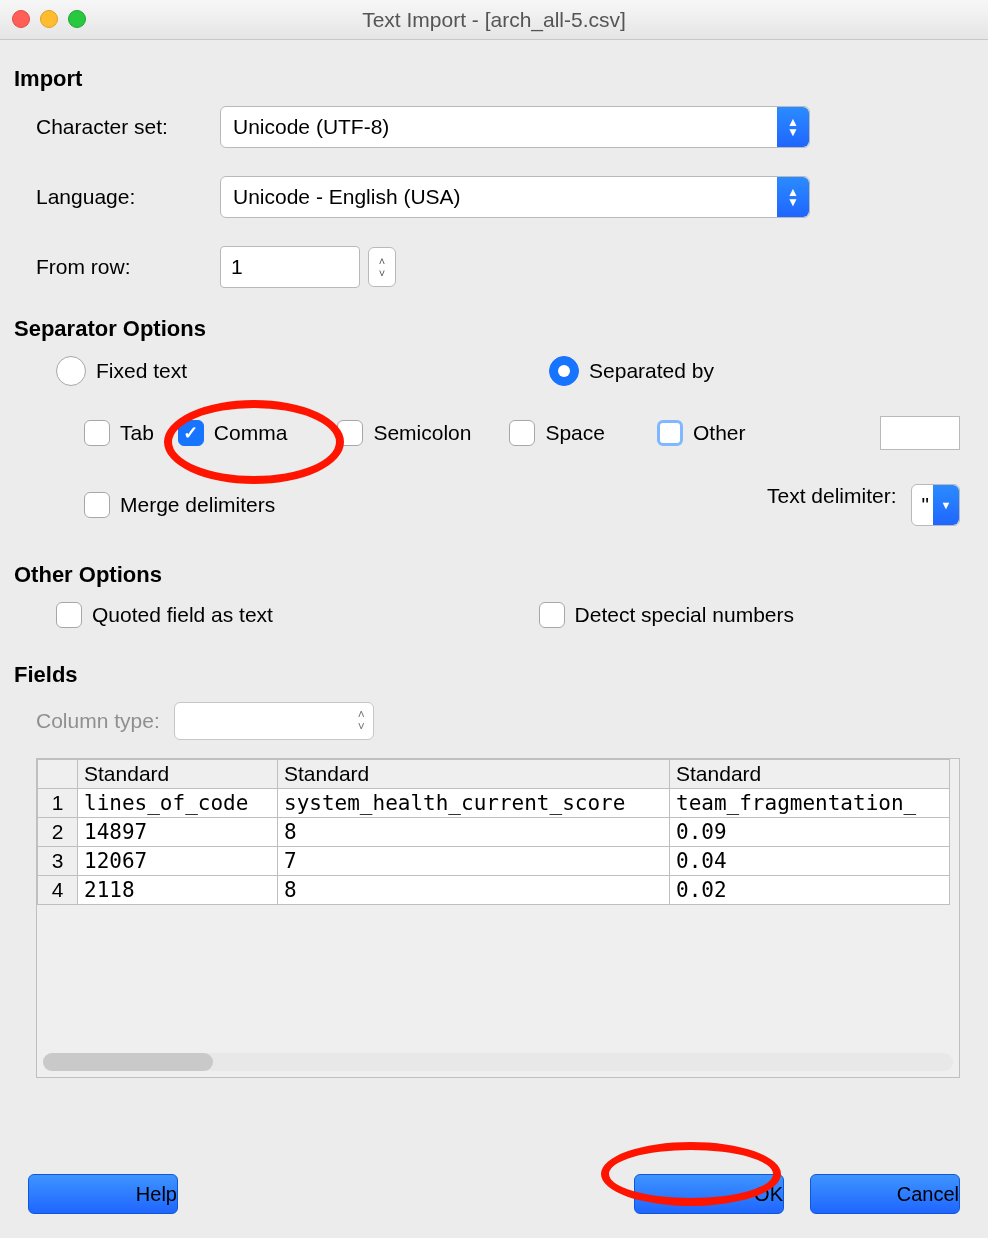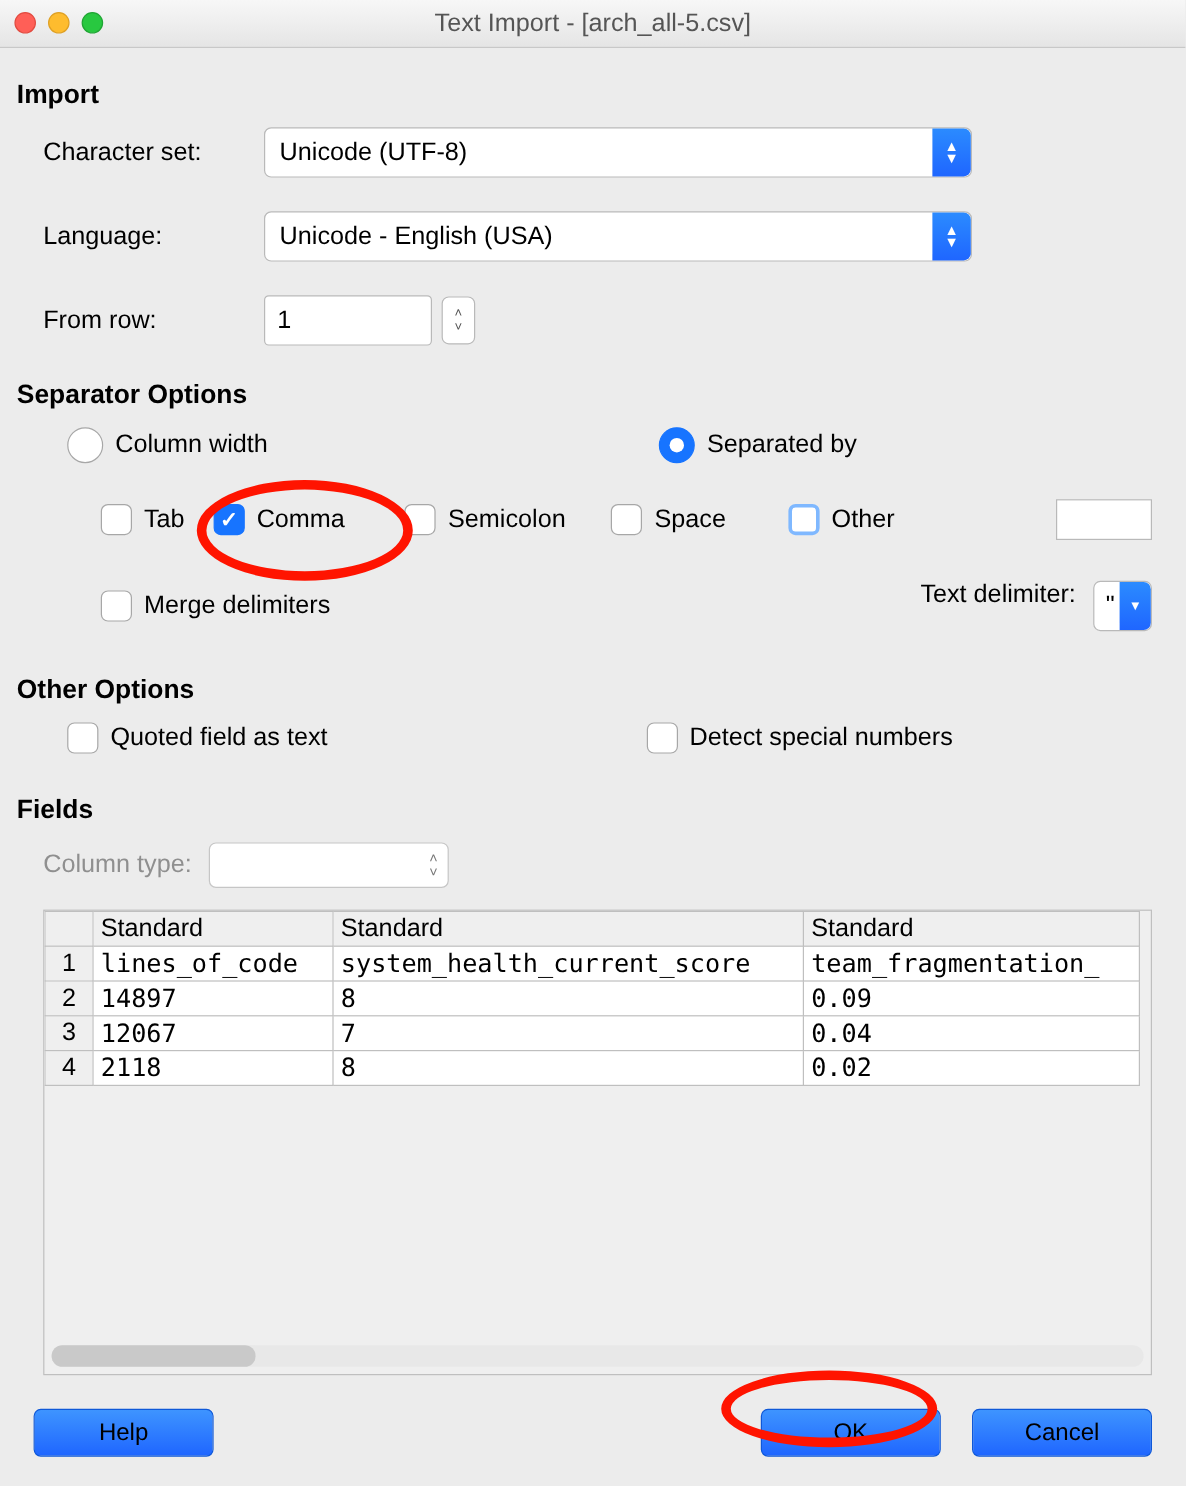--- a/index.html
+++ b/index.html
@@ -119,21 +119,21 @@
      width:200px; height:38px; background:#fff; border:1px solid #c6c6c6; border-radius:6px;
      position:relative;
   }
   .ct-combo .arr { position:absolute; right:8px; top:6px; color:#777; font-size:12px; line-height:12px; text-align:center;}
 
   
   .preview {
     margin: 0 14px 0 22px;
     border:1px solid #bfbfbf;
     background:#efefef;
-    height:388px;
+    height:320px;
     position:relative;
     overflow:hidden;
   }
   table.tbl {
     border-collapse:collapse;
     background:#fff;
     font-family: Menlo, Consolas, monospace;
     font-size:21px;
     table-layout:fixed;
   }
@@ -166,21 +166,21 @@
     padding: 0 28px;
     display:flex; align-items:center;
   }
   .btn {
     height:40px;
     min-width:150px;
     border-radius:6px;
     background:linear-gradient(#3e94ff,#1f66ff);
     color:#000;
     border:1px solid #0e58d8;
-    display:flex; align-items:center; justify-content:center;
+    display:flex; align-items:center; justify-content:flex-end;
     font-size:20px;
   }
   .buttons .spacer { flex:1; }
   .buttons .btn + .btn { margin-left:26px; }
 
   .rel { position:relative; }
 </style>
 </head>
 <body class="rel">
 
@@ -222,21 +222,21 @@
       <span>˄</span>
       <span>˅</span>
     </div>
   </div>
 
   <div class="section-heading">Separator Options</div>
 
   <div class="sep-row1">
     <div class="opt">
       <span class="rb"></span>
-      <span>Column width</span>
+      <span>Fixed text</span>
     </div>
     <div class="opt">
       <span class="rb checked"></span>
       <span>Separated by</span>
     </div>
   </div>
 
   <div class="sep-row2">
     <div class="opt">
       <span class="cb"></span>

